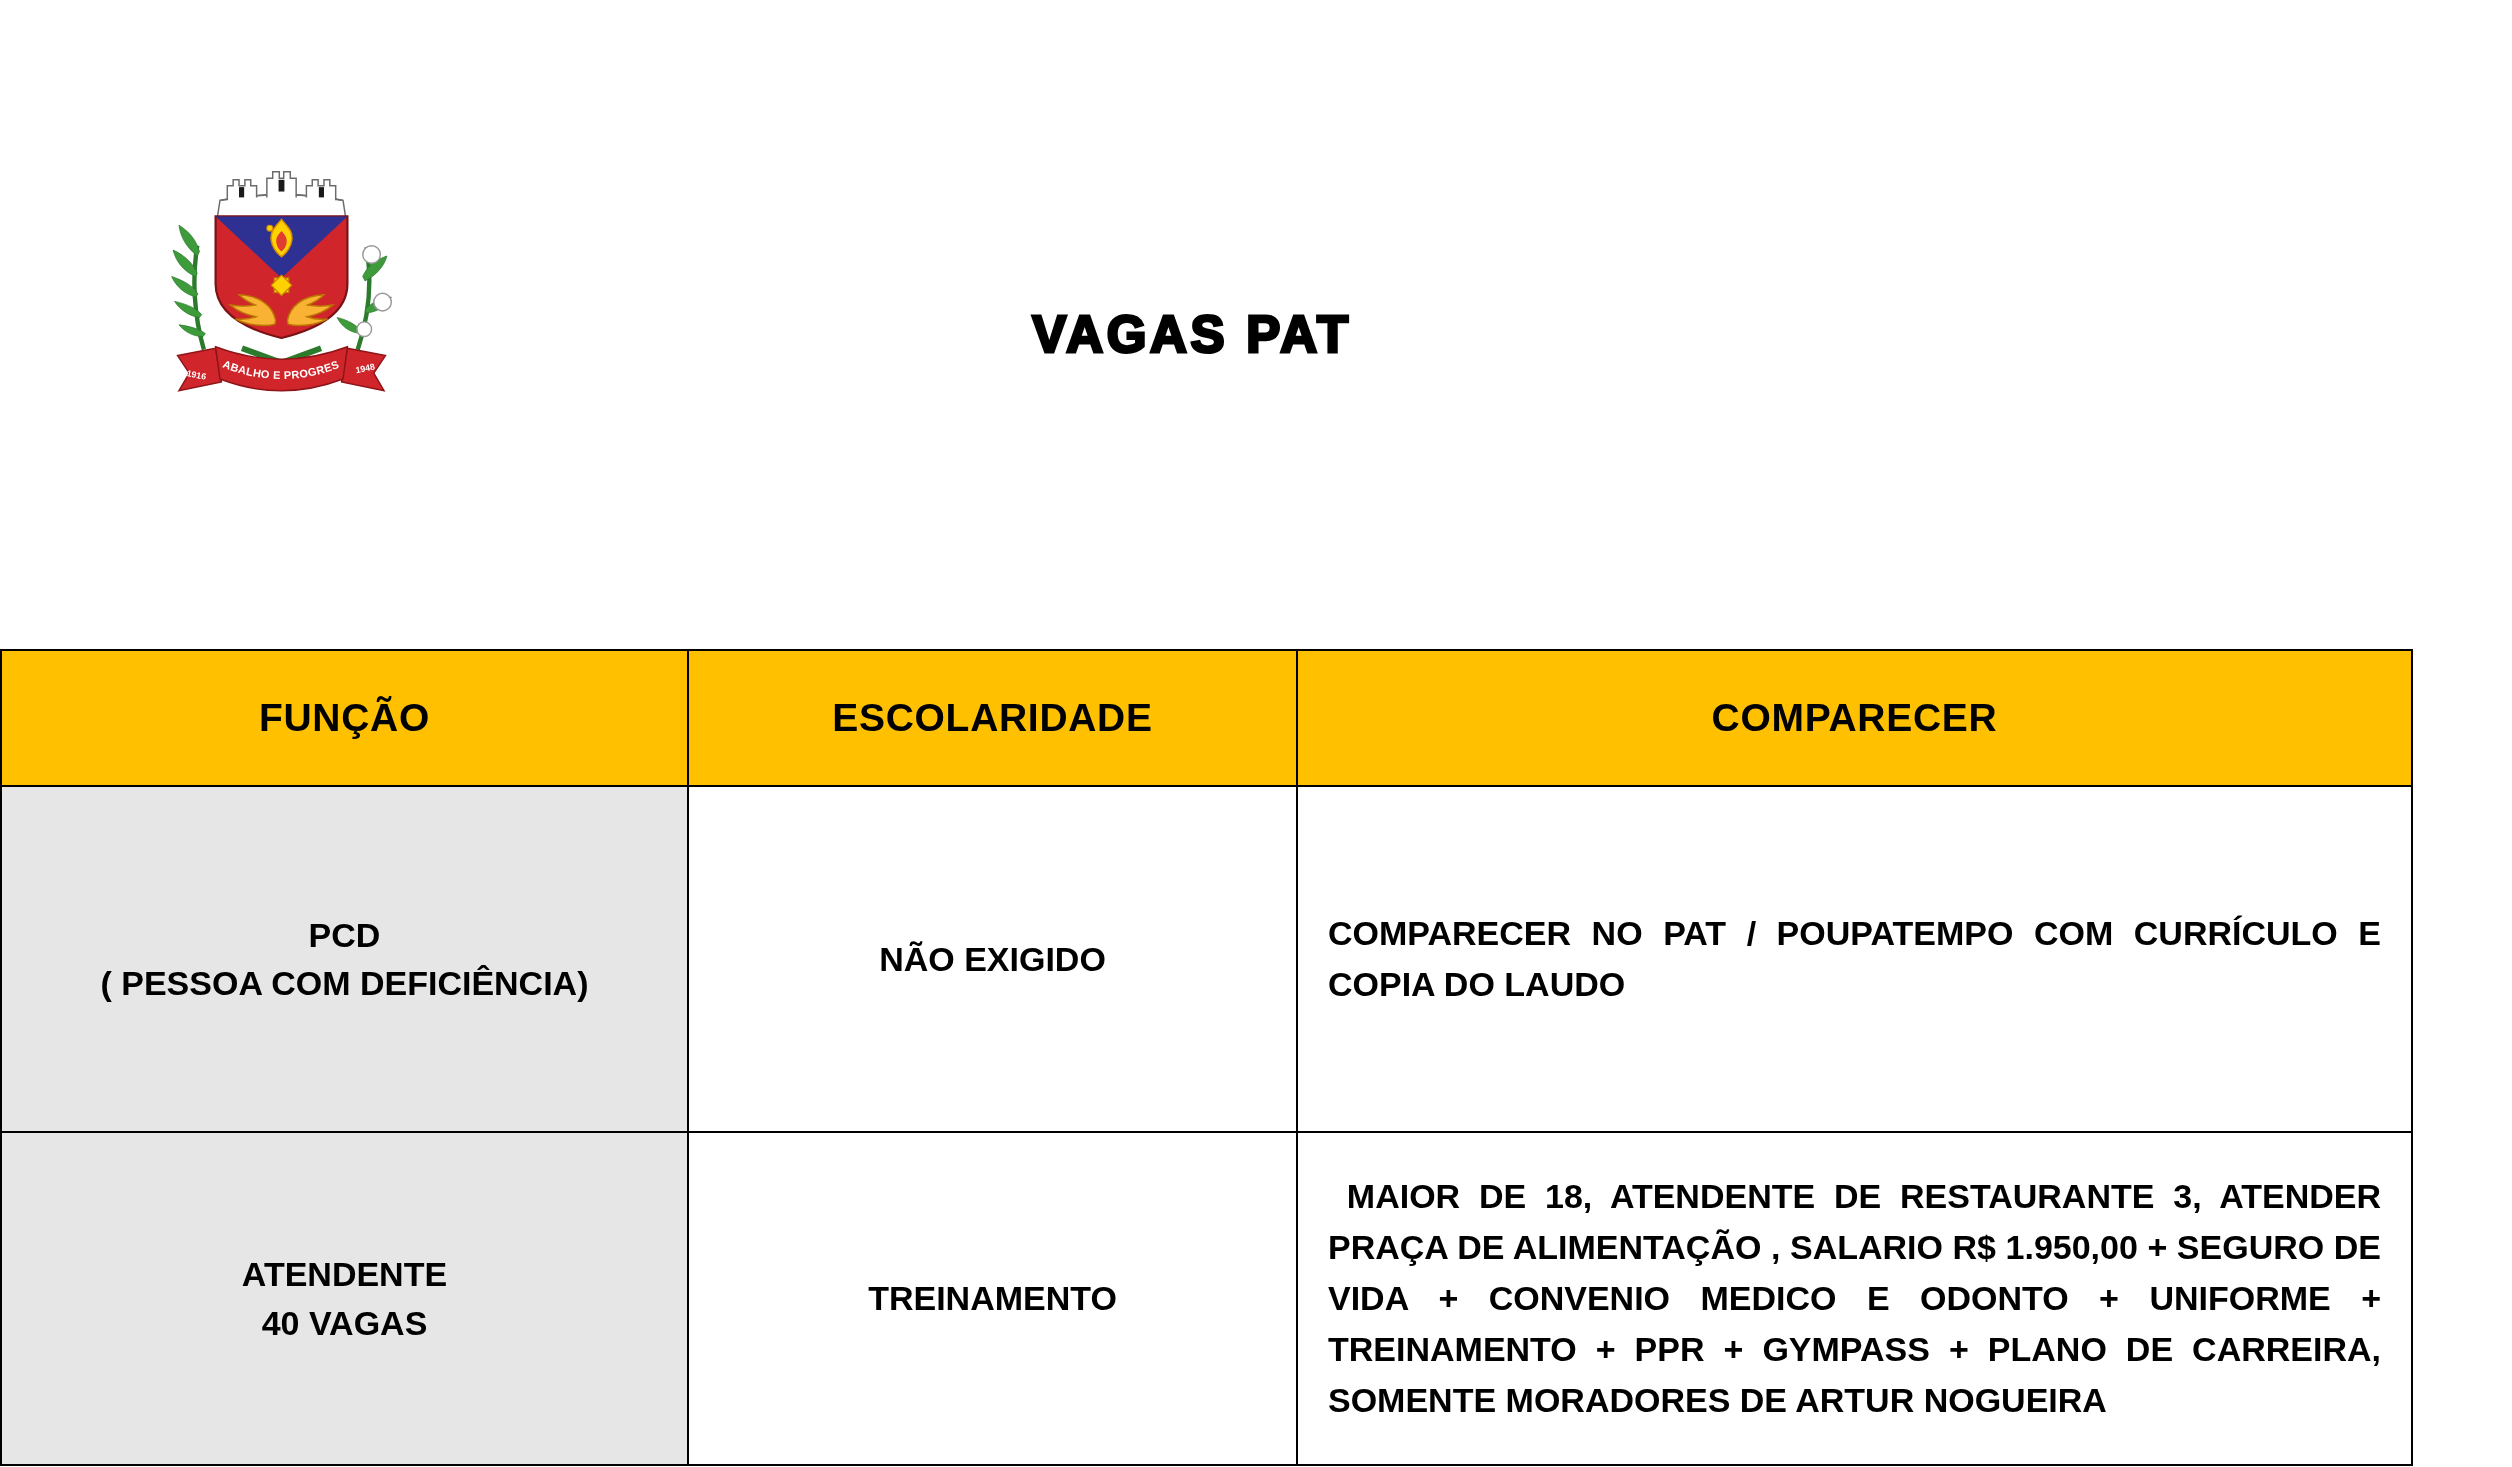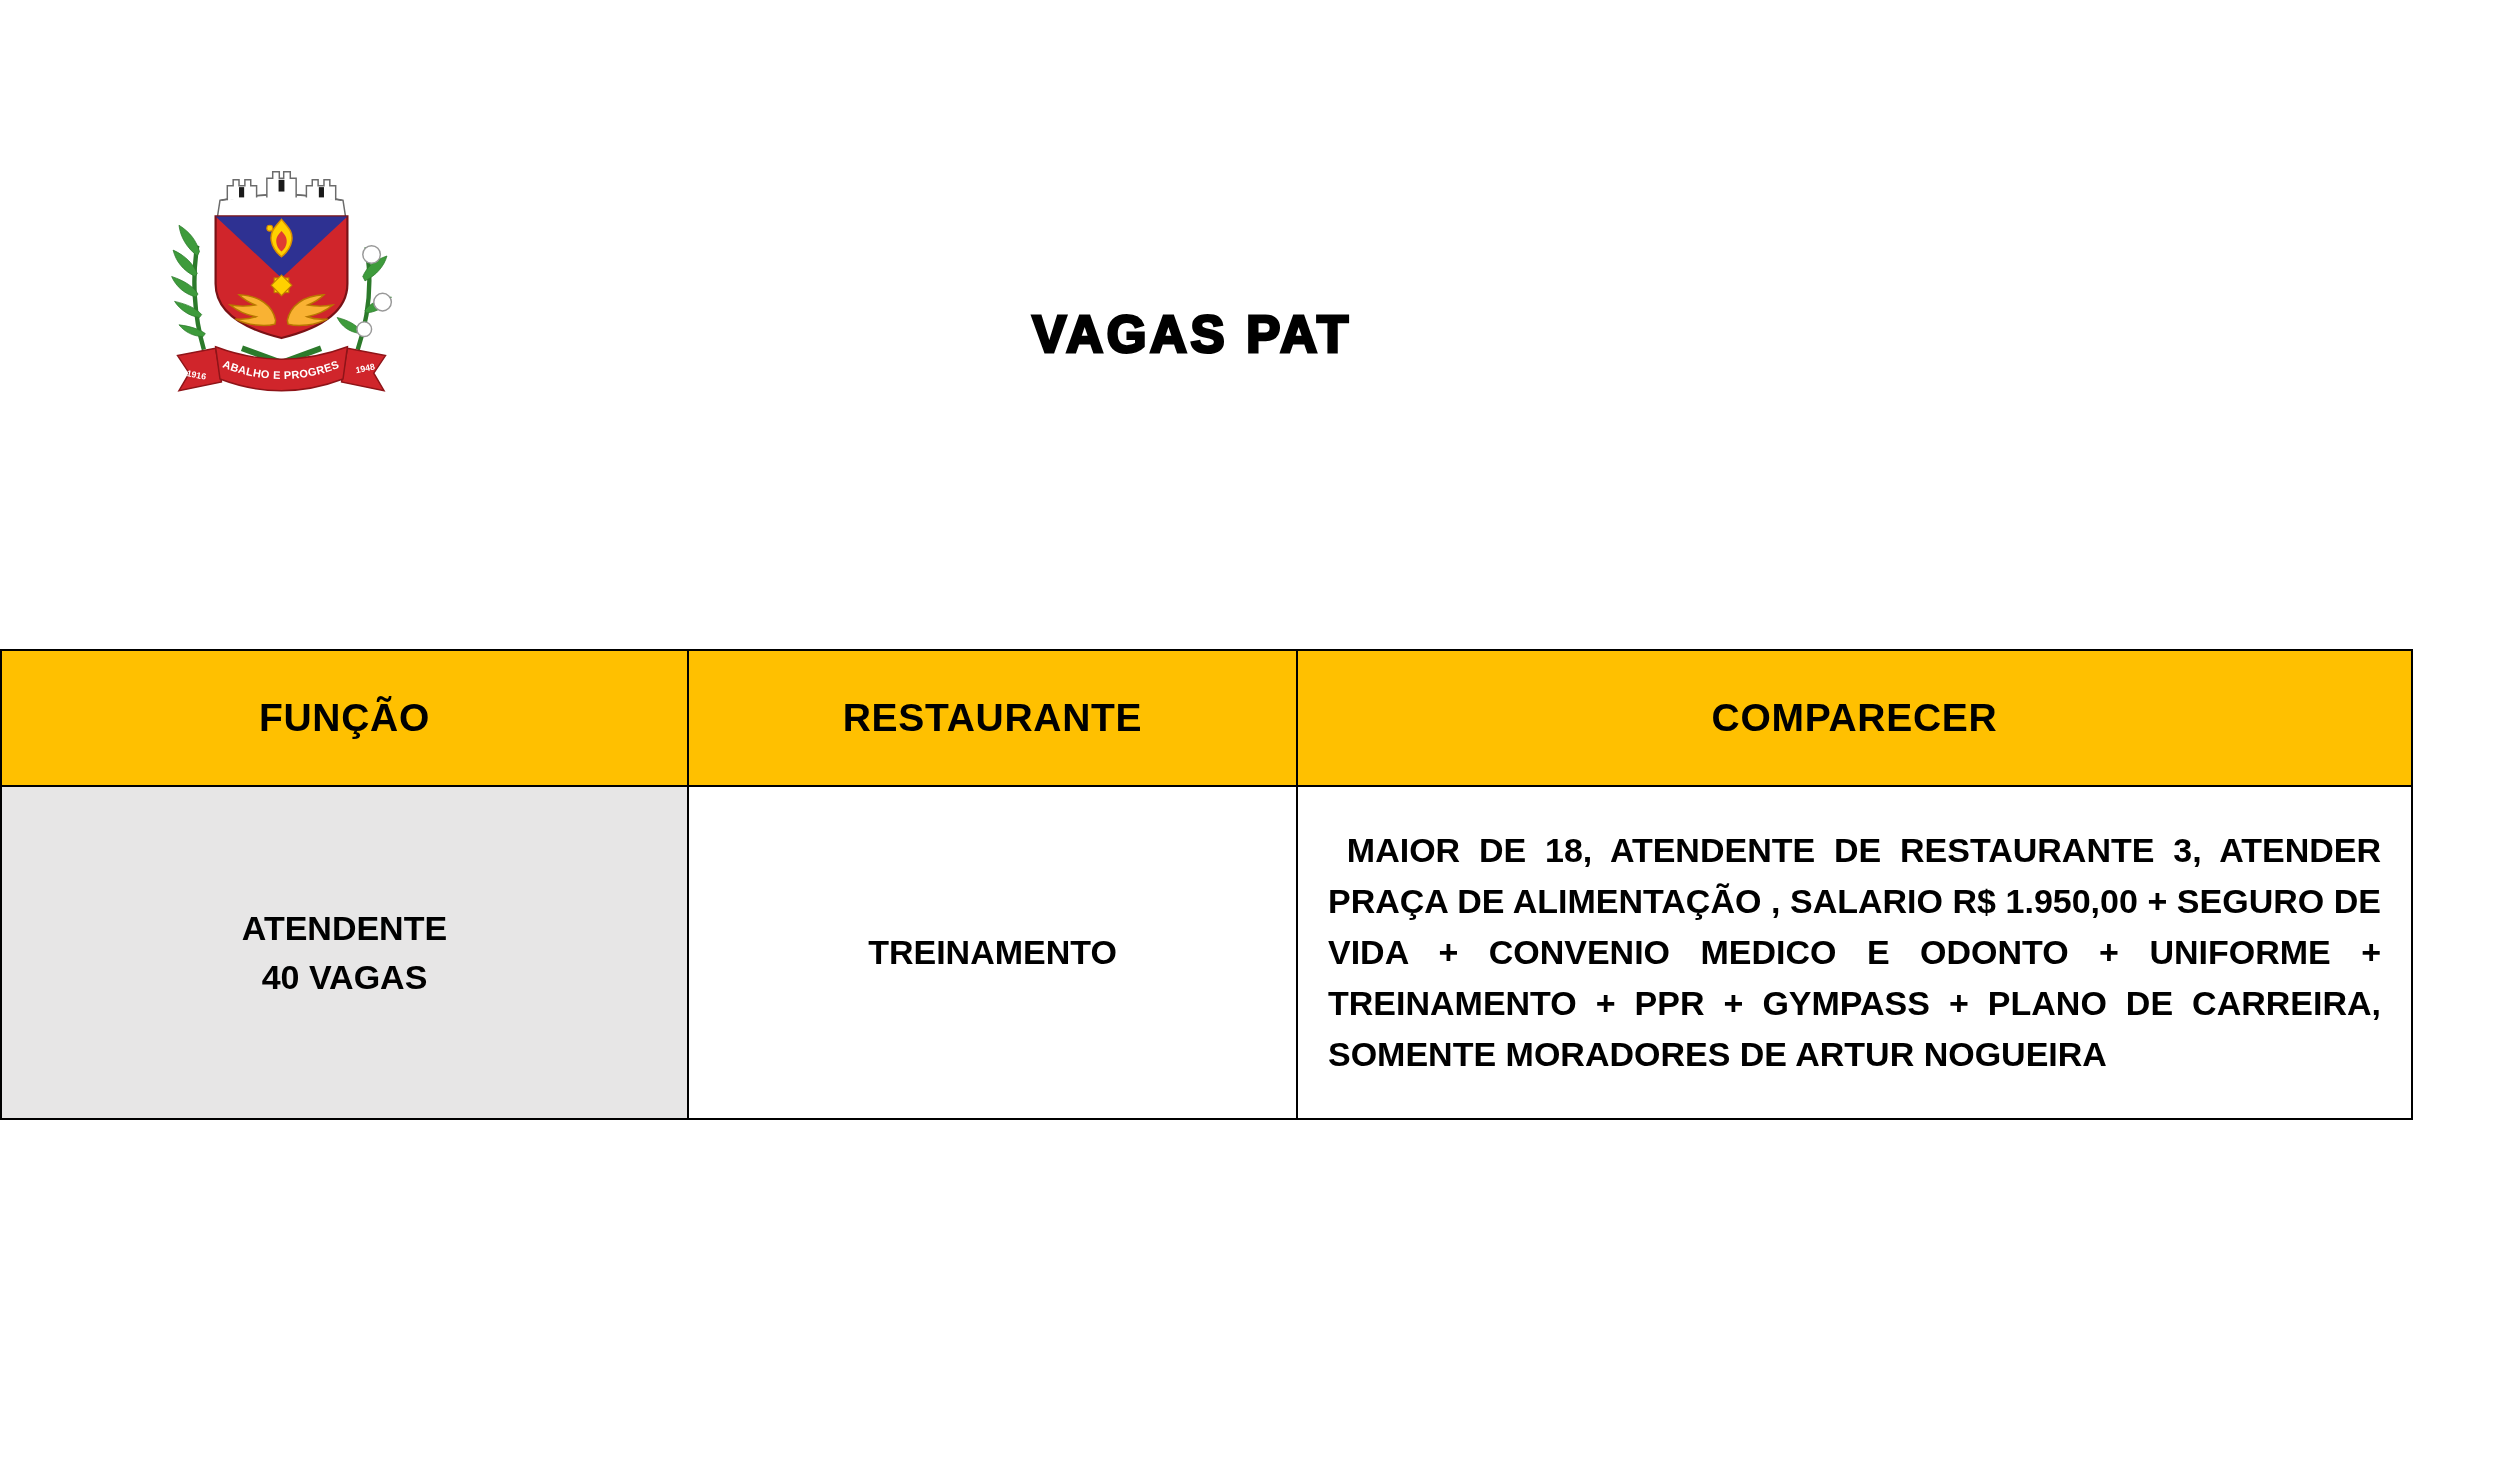--- a/index.html
+++ b/index.html
@@ -160,25 +160,35 @@
 
 <table class="vagas">
   <colgroup>
     <col style="width:687px">
     <col style="width:609px">
     <col style="width:1115px">
   </colgroup>
   <thead>
     <tr>
       <th class="hdr">FUNÇÃO</th>
-      <th class="hdr">RESTAURANTE</th>
+      <th class="hdr">ESCOLARIDADE</th>
       <th class="hdr">COMPARECER</th>
     </tr>
   </thead>
   <tbody>
+    <tr class="row-1">
+      <td class="funcao">
+        <div>PCD</div>
+        <div>( PESSOA COM DEFICIÊNCIA)</div>
+      </td>
+      <td class="escolaridade">NÃO EXIGIDO</td>
+      <td class="requisitos">
+        <div class="req-text">COMPARECER NO PAT / POUPATEMPO COM CURRÍCULO E COPIA DO LAUDO</div>
+      </td>
+    </tr>
     <tr class="row-2">
       <td class="funcao">
         <div>ATENDENTE</div>
         <div>40 VAGAS</div>
       </td>
       <td class="escolaridade">TREINAMENTO</td>
       <td class="requisitos">
         <div class="req-text">&nbsp;MAIOR DE 18, ATENDENTE DE RESTAURANTE 3, ATENDER PRAÇA DE ALIMENTAÇÃO , SALARIO R$ 1.950,00 + SEGURO DE VIDA + CONVENIO MEDICO E ODONTO + UNIFORME + TREINAMENTO + PPR + GYMPASS + PLANO DE CARREIRA, SOMENTE MORADORES DE ARTUR NOGUEIRA</div>
       </td>
     </tr>

